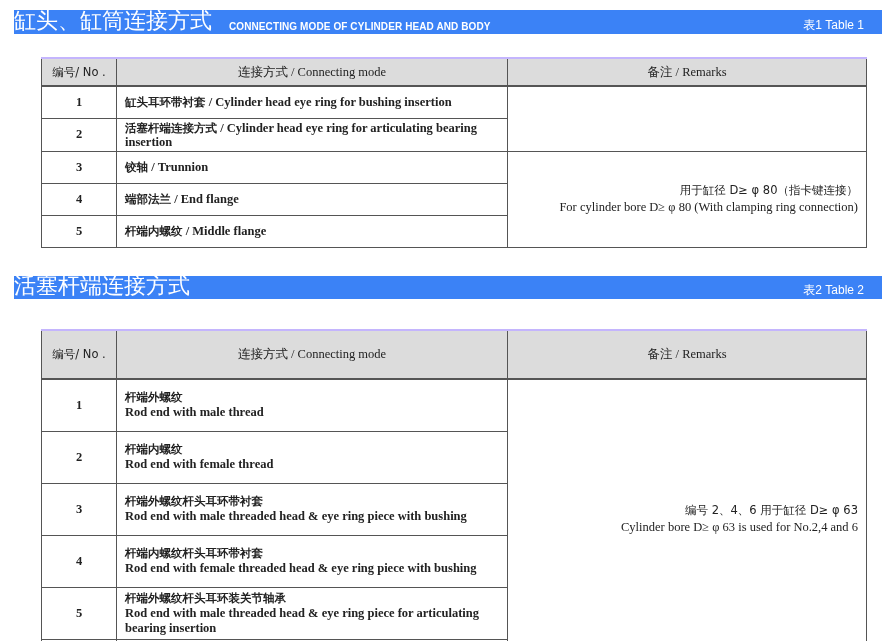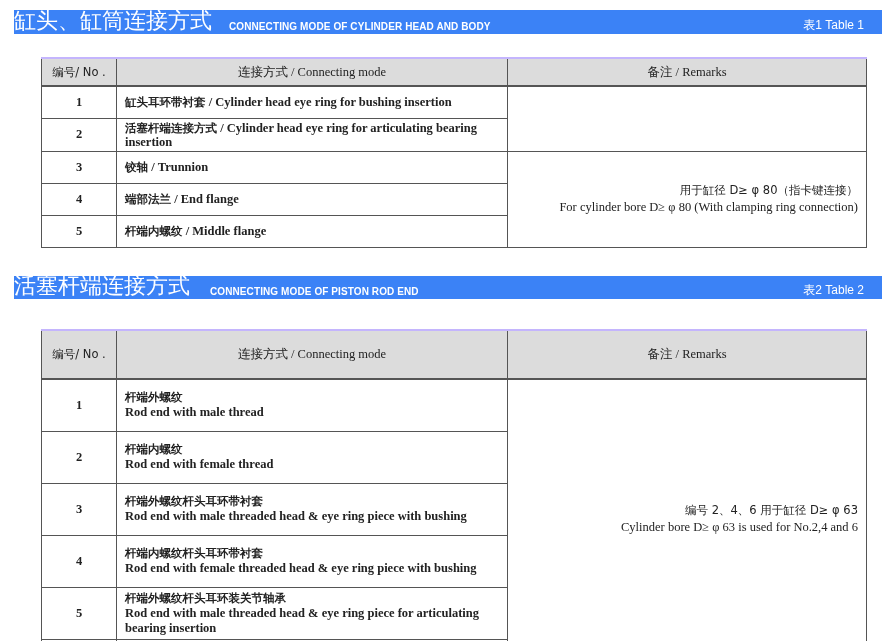--- a/index.html
+++ b/index.html
@@ -105,21 +105,20 @@
     </tr>
     <tr class="r5">
       <td class="no">5</td>
       <td class="mode"><span class="cjk">杆端内螺纹</span><span>  /  Middle flange</span></td>
     </tr>
   </tbody>
 </table>
 
 <div class="banner" style="top:276px; height:23px;">
   <span class="title-cn">活塞杆端连接方式</span>
-  <span class="title-en" style="left:196px;">CONNECTING MODE OF PISTON ROD END</span>
   <span class="tag">表2  Table 2</span>
 </div>
 
 <table class="spec" id="t2">
   <colgroup>
       <col class="c-no">
       <col class="c-mode">
       <col class="c-rem">
     </colgroup>
   <thead>

